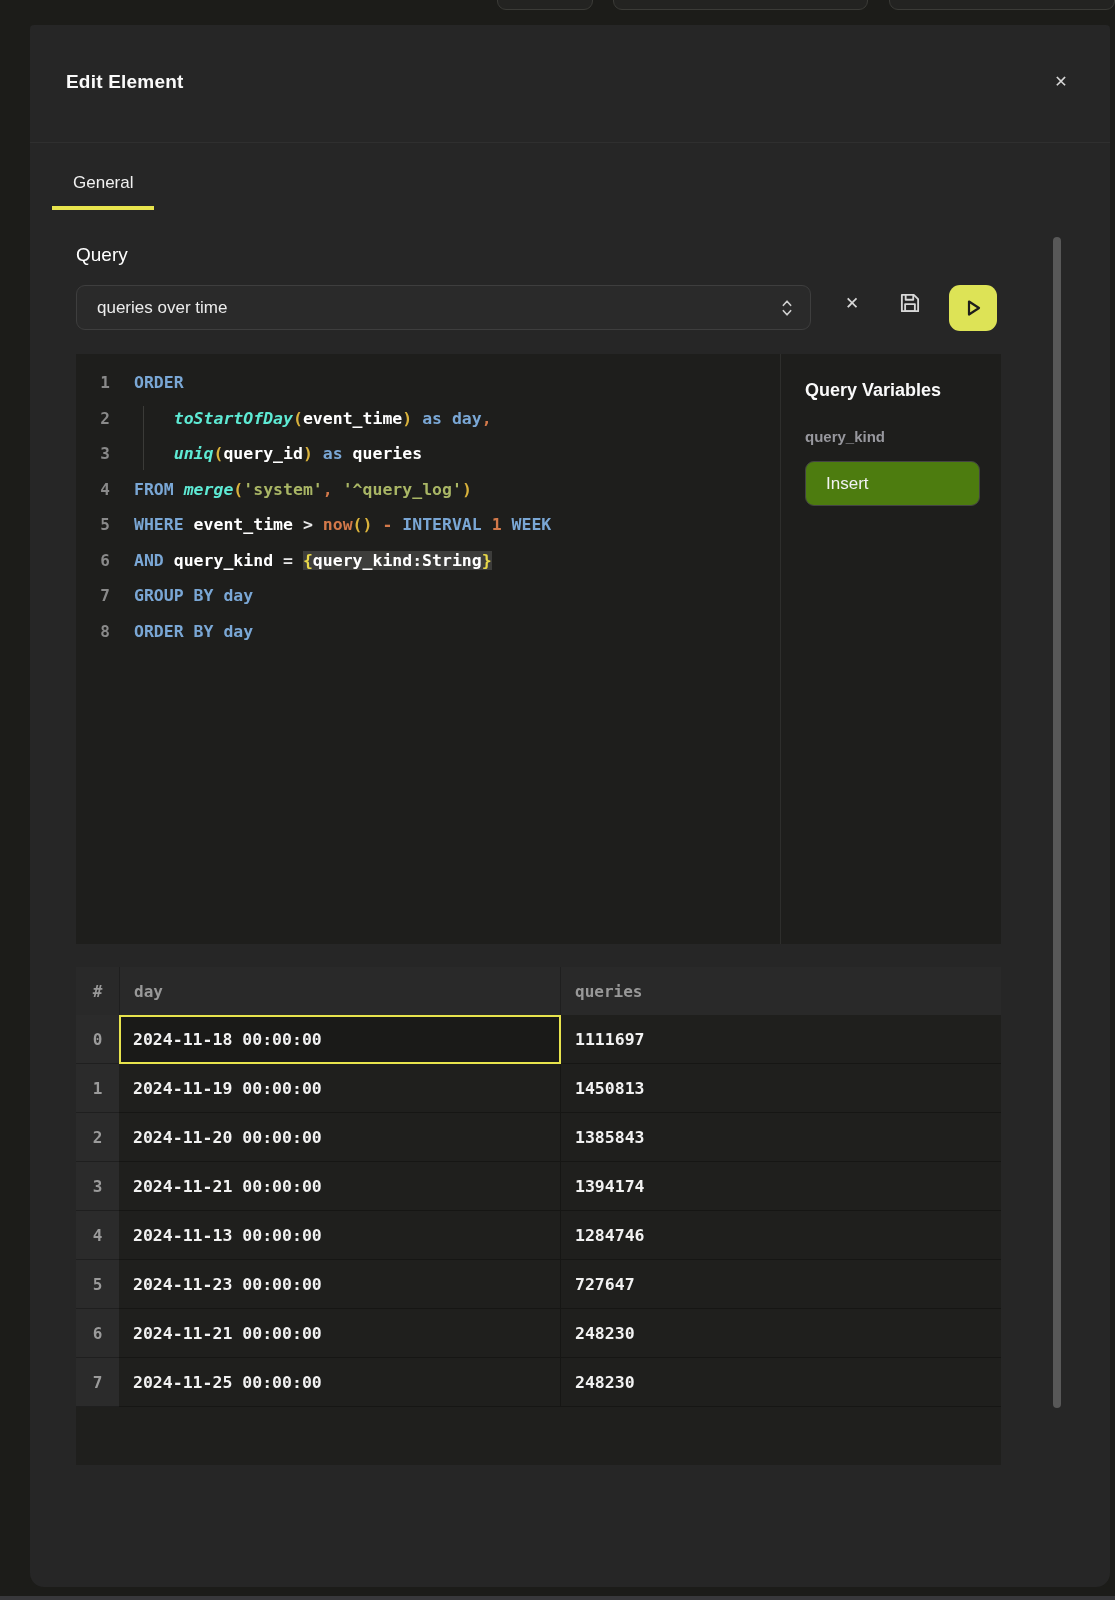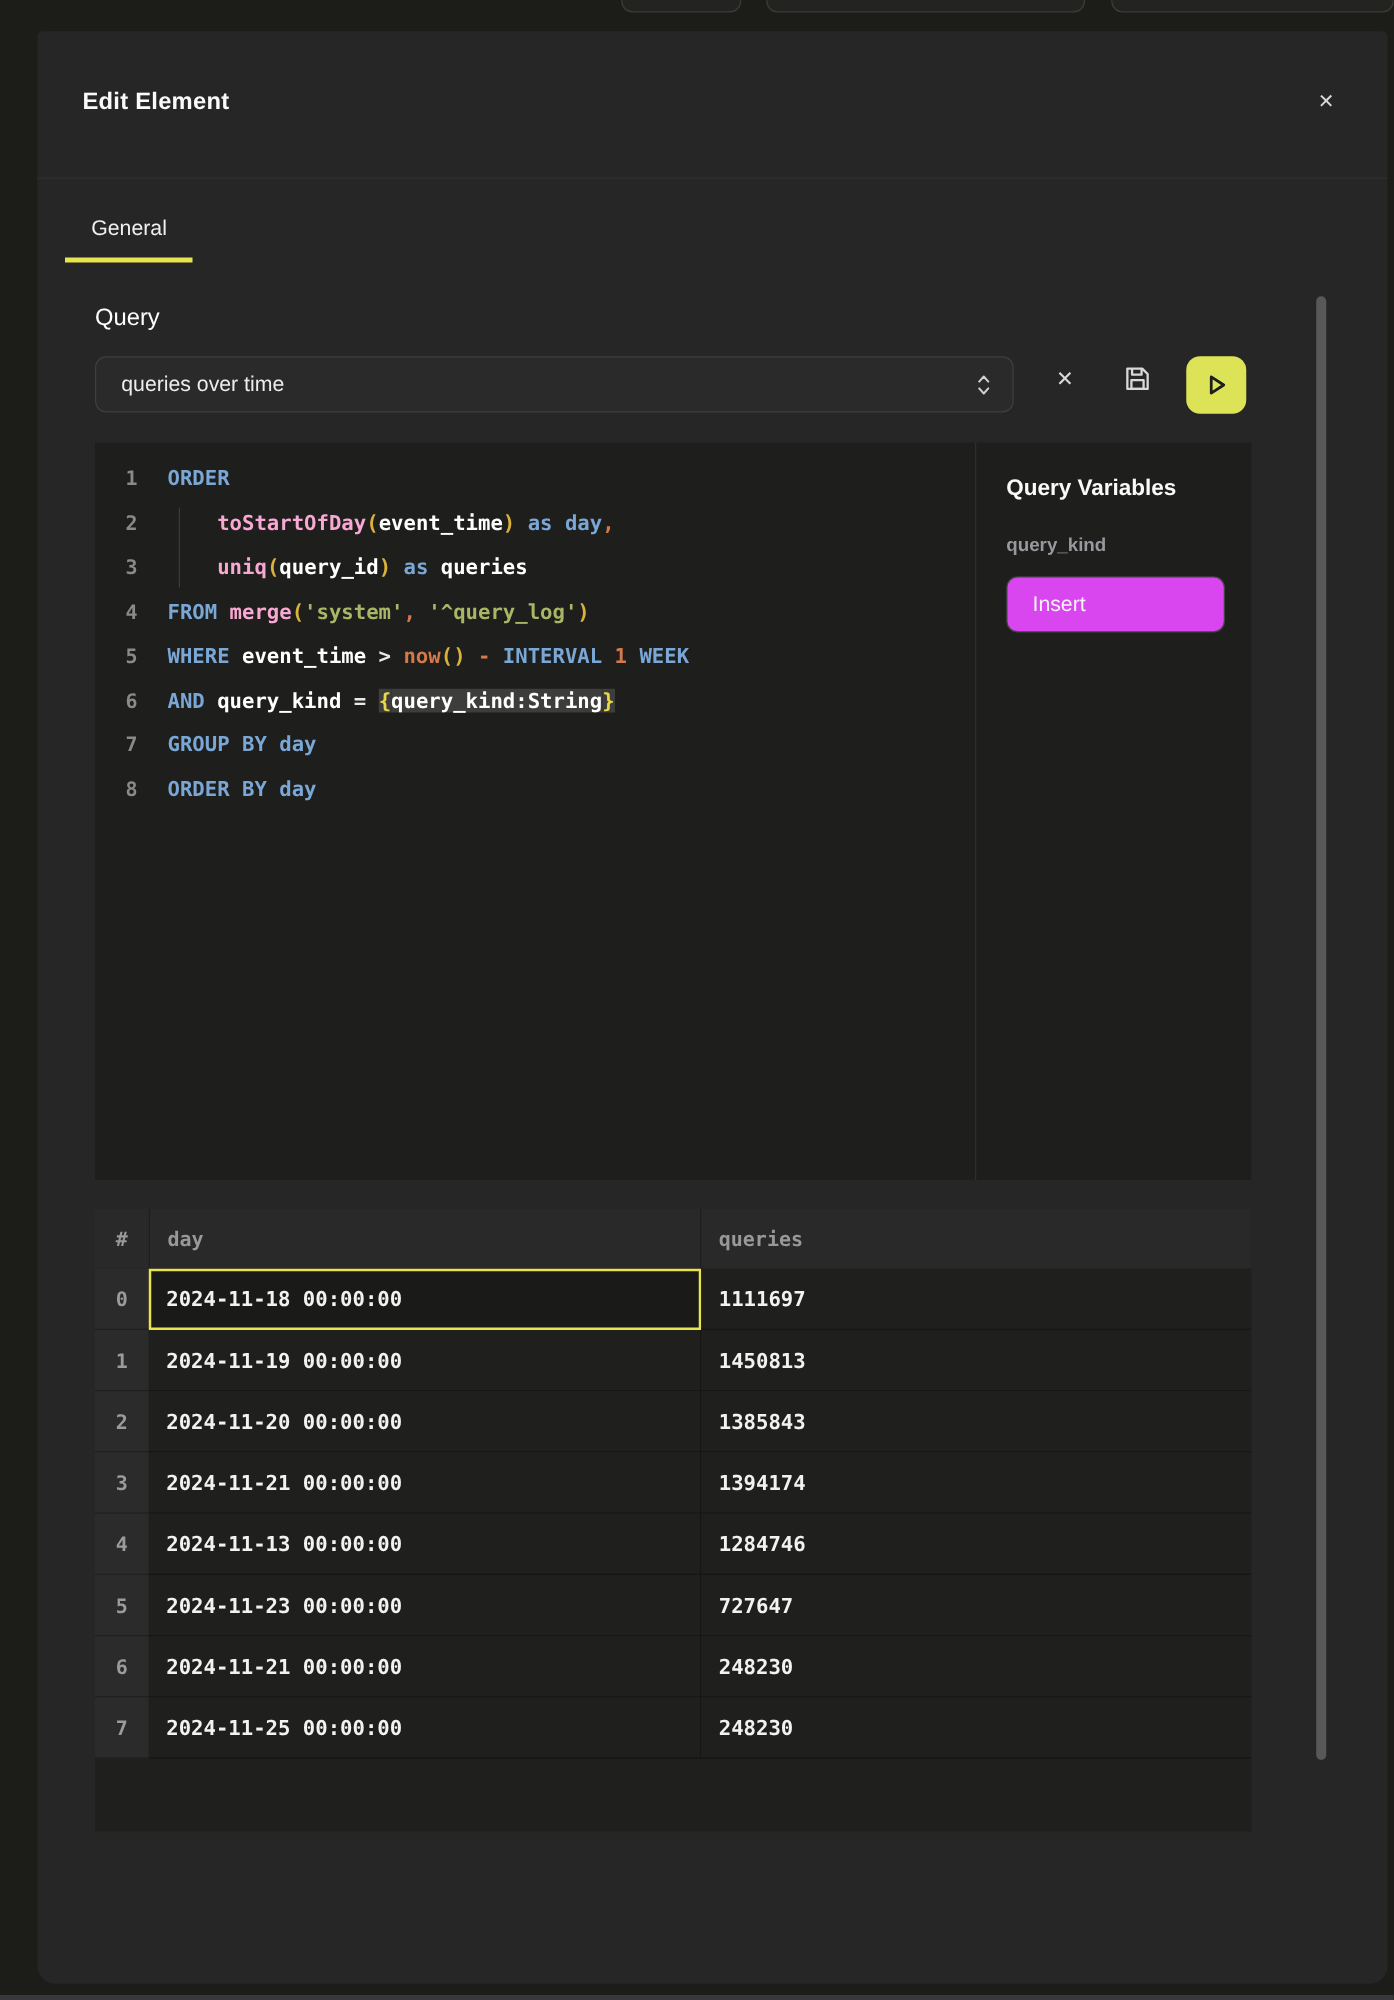--- a/index.html
+++ b/index.html
@@ -77,36 +77,36 @@
     display:flex; position:relative;
   }
   .code-area { width:704px; padding-top:11px; position:relative; }
   .code-line { display:flex; height:35.5px; align-items:center; }
   .ln-num {
     width:34px; flex-shrink:0; text-align:right; margin-right:24px;
     font-family:"DejaVu Sans Mono", monospace; font-size:16px; font-weight:700; color:#8a8a8a;
   }
   .code-text { font-family:"DejaVu Sans Mono", monospace; font-size:16.5px; font-weight:700; white-space:pre; }
   .tk-kw  { color:#7aa7d5; }
-  .tk-fn  { color:#f9a8d4; }
+  .tk-fn  { color:#5eead4;font-style:italic; }
   .tk-id  { color:#ffffff; }
   .tk-pl  { color:#e8e8e8; }
   .tk-pa  { color:#d9b23c; }
   .tk-st  { color:#a9b665; }
   .tk-or  { color:#d3794a; }
   .tk-brh { color:#e8d84a; background:#3d3d3b; }
   .tk-idh { color:#ffffff; background:#3d3d3b; }
   .indent-guide { position:absolute; left:67px; top:52px; width:1px; height:64px; background:#3b3b38; }
 
   .editor-divider { width:1px; background:#2e2e2c; }
   .vars-panel { flex:1; padding:26px 0 0 24px; }
   .vars-heading { font-size:18px; font-weight:600; color:#fafafa; }
   .var-name { margin-top:27px; font-size:15px; font-weight:600; color:#98989e; }
   .insert-btn {
-    margin-top:16px; width:175px; height:45px; background:#d946ef; border:1px solid #434343;
+    margin-top:16px; width:175px; height:45px; background:#4d7c0f; border:1px solid #434343;
     border-radius:9px; color:#f2f2f2; font-size:17px; text-align:left; padding-left:20px;
     font-family:"Liberation Sans", sans-serif; cursor:pointer;
   }
 
   
   .results-table { margin-top:23px; width:925px; font-family:"DejaVu Sans Mono", monospace; }
   .tbl-header { display:flex; height:48px; background:#292929; }
   .tbl-header .c-idx, .tbl-header .c-day, .tbl-header .c-q {
     display:flex; align-items:center; font-size:16px; font-weight:700; color:#989898;
   }

